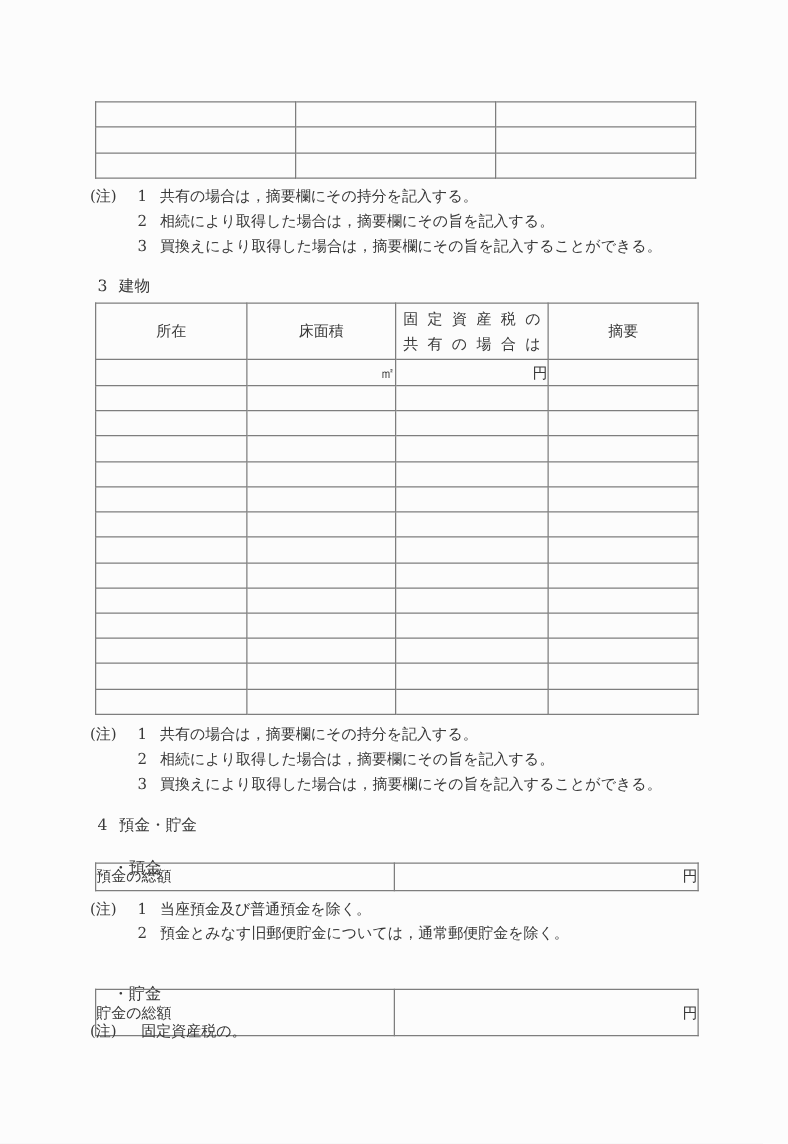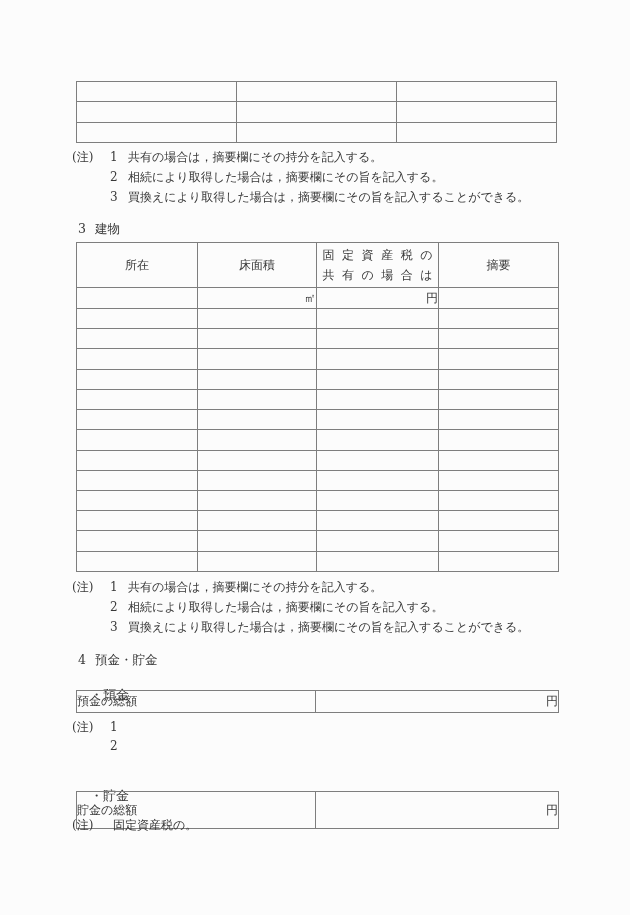--- a/index.html
+++ b/index.html
@@ -266,24 +266,26 @@
         <td class="label-cell">預金の総額</td>
         <td class="yen-cell">円</td>
       </tr>
     </tbody>
   </table>
 
   <div class="notes tight" style="top:718px">
     <div class="note-line">
       <span class="note-prefix">(注)</span>
       <span class="note-num">1</span>
+      <span class="note-text">当座預金及び普通預金を除く。</span>
     </div>
     <div class="note-line">
       <span class="note-prefix"></span>
       <span class="note-num">2</span>
+      <span class="note-text">預金とみなす旧郵便貯金については，通常郵便貯金を除く。</span>
     </div>
   </div>
 
   <div class="sub-heading" style="top:772px">・貯金</div>
 
   <table class="tbl total-tbl sav-tbl">
     <colgroup>
         <col style="width:239px">
         <col style="width:243px">
       </colgroup>

